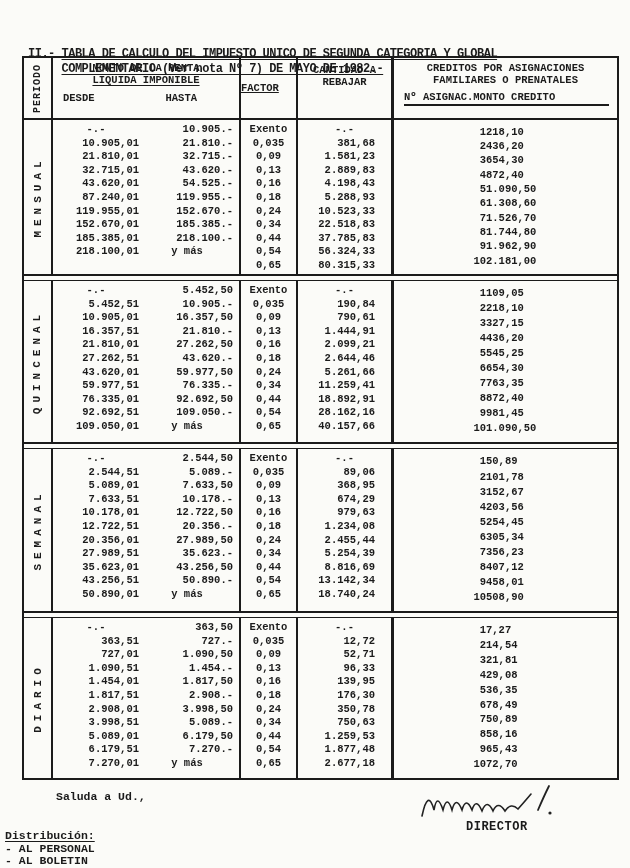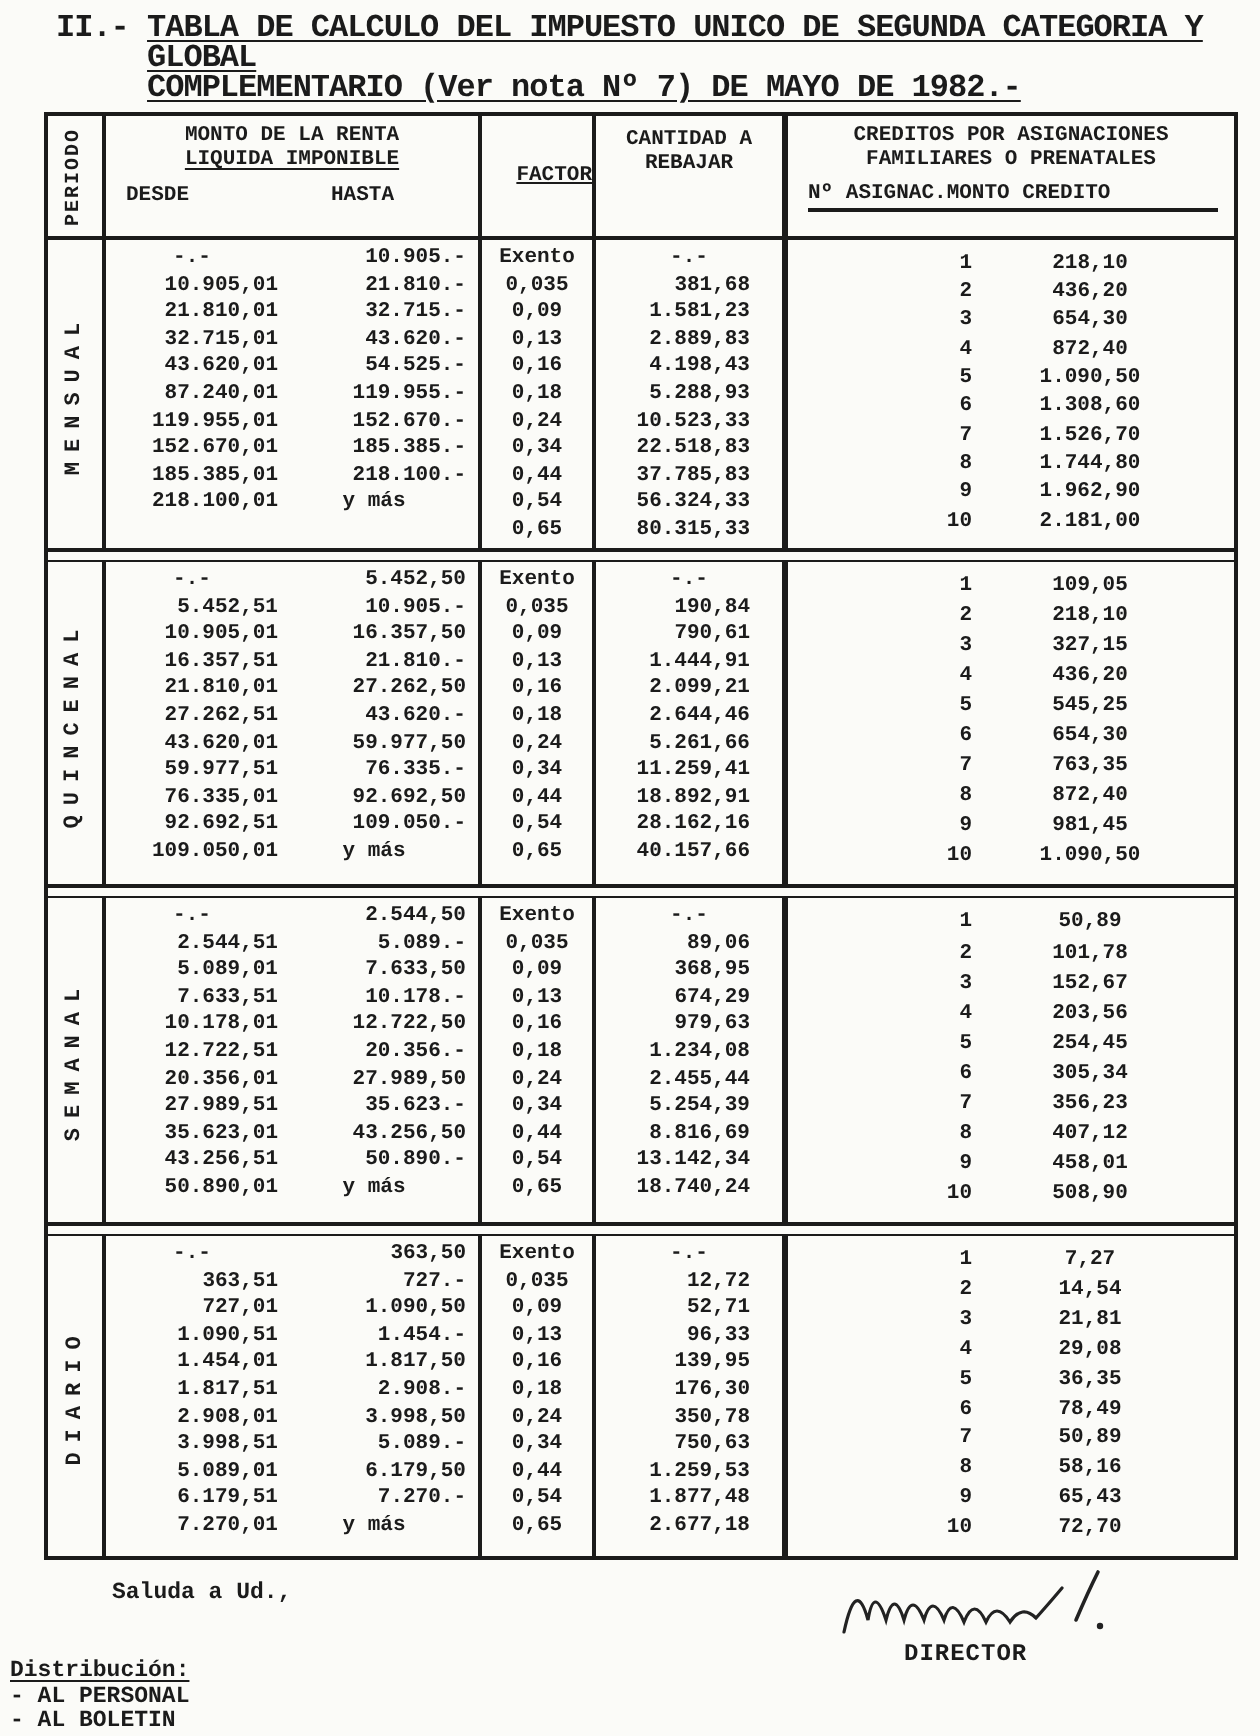--- a/index.html
+++ b/index.html
@@ -5,21 +5,21 @@
   :root{ --ink:#1b1b1b; }
   *{ box-sizing:border-box; margin:0; padding:0; }
   html,body{ background:#e8e8e4; }
   .page{
     position:relative; width:630px; height:868px; margin:0 auto;
     background:#fbfbf8; color:var(--ink);
     font-family:"Liberation Mono","DejaVu Sans Mono",monospace;
     font-weight:700; overflow:hidden;
   }
   
-  .title-row{ display:flex; padding:7px 6px 0 28px; font-size:16px; line-height:15px; letter-spacing:-0.5px;}
+  .title-row{ display:flex; padding:7px 6px 0 28px; font-size:12px; line-height:15px; letter-spacing:-0.5px;margin-top:40px;}
   .title-prefix{ white-space:pre; }
   .title-lines span{ text-decoration:underline; text-underline-offset:2px; }
   
   .tbl{
     position:absolute; left:22px; top:56px; width:597px;
     border:2px solid var(--ink);
   }
   .flexrow{ display:flex; }
   .col-periodo{ width:29px; border-right:2px solid var(--ink);
     display:flex; align-items:center; justify-content:center; }
@@ -27,46 +27,46 @@
   .col-factor{ width:59px; border-left:2px solid var(--ink); border-right:2px solid var(--ink); }
   .col-cantidad{ width:96px; border-right:3px solid var(--ink); }
   .col-creditos{ flex:1; }
   .vlabel{ transform:rotate(-90deg); white-space:nowrap; font-size:11px; letter-spacing:5px; }
   .vlabel.hdr{ font-size:10px; letter-spacing:1px; }
   
   .thead{ height:62px; border-bottom:2px solid var(--ink); font-size:10.5px; }
   .monto-h{ text-align:center; padding-top:4px; line-height:12px; }
   .monto-h .u{ text-decoration:underline; text-underline-offset:2px; }
   .dh-row{ display:flex; justify-content:space-between; padding:6px 42px 0 10px; }
-  .factor-h{ display:flex; align-items:center; justify-content:flex-end; height:100%;text-decoration:underline; }
+  .factor-h{ display:flex; align-items:center; justify-content:flex-start; height:100%;text-decoration:underline; }
   .cant-h{ text-align:center; padding-top:6px; line-height:12px; }
   .cred-h{ text-align:center; padding-top:4px; line-height:12px; }
   .cred-sub{ display:flex; justify-content:flex-start; margin:5px 8px 0 10px;
     border-bottom:2px solid var(--ink); padding-bottom:1px; }
   
   .section{ display:flex; font-size:10.5px; }
   .rows{ padding-top:3px; }
   .trow{ display:flex; height:13.6px; line-height:13.6px; }
   .cell-desde{ width:88px; text-align:right; padding-right:2px; }
   .cell-hasta{ width:96px; text-align:right; padding-right:4px; }
   .cell-hasta.centered, .cell-desde.centered{ text-align:center; }
   .cell-factor{ flex:1; text-align:center; }
   .cell-cant{ flex:1; text-align:right; padding-right:16px; }
   .cell-cant.centered{ text-align:center; padding-right:0; }
   .credrows{ display:flex; flex-direction:column; justify-content:space-evenly;
     height:100%; padding:5px 0; }
   .crow{ display:flex; height:13.6px; line-height:13.6px; }
   .cn{ width:92px; text-align:right; }
-  .cm{ width:118px; text-align:center; }
+  .cm{ width:118px; text-align:left; }
   .sep{ border-top:2px solid var(--ink); border-bottom:1px solid var(--ink); height:7px; }
   
   .saluda{ position:absolute; left:56px; top:790px; font-size:11.5px; }
   .sign-block{ position:absolute; left:418px; top:782px; width:180px; }
   .sign-block svg{ display:block; }
-  .director{ font-size:12px; letter-spacing:0.5px; margin-top:-2px; margin-left:6px;padding-left:28px; }
+  .director{ font-size:12px; letter-spacing:0.5px; margin-top:-2px; margin-left:20px;padding-left:28px; }
   .dist{ position:absolute; left:5px; top:830px; font-size:11.5px; line-height:12.5px; }
   .dist-title{ text-decoration:underline; text-underline-offset:2px; }
 </style>
 </head>
 <body>
 
 <div class="page">
 
   <div class="title-row">
     <span class="title-prefix">II.- </span>

